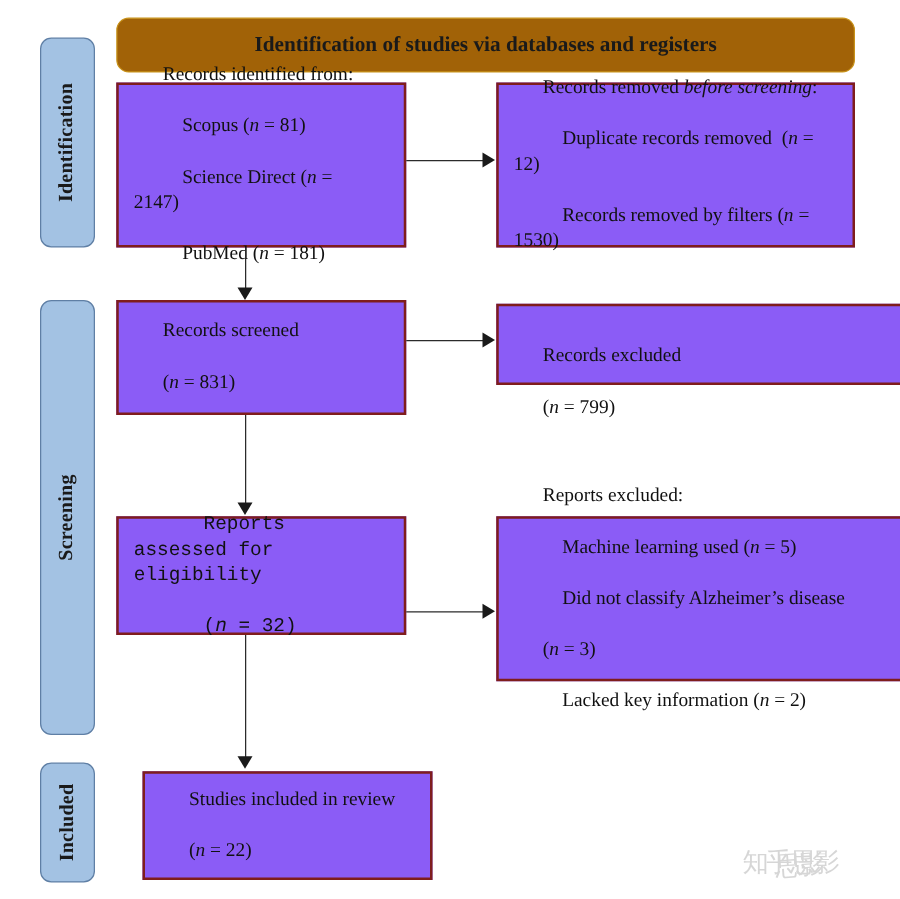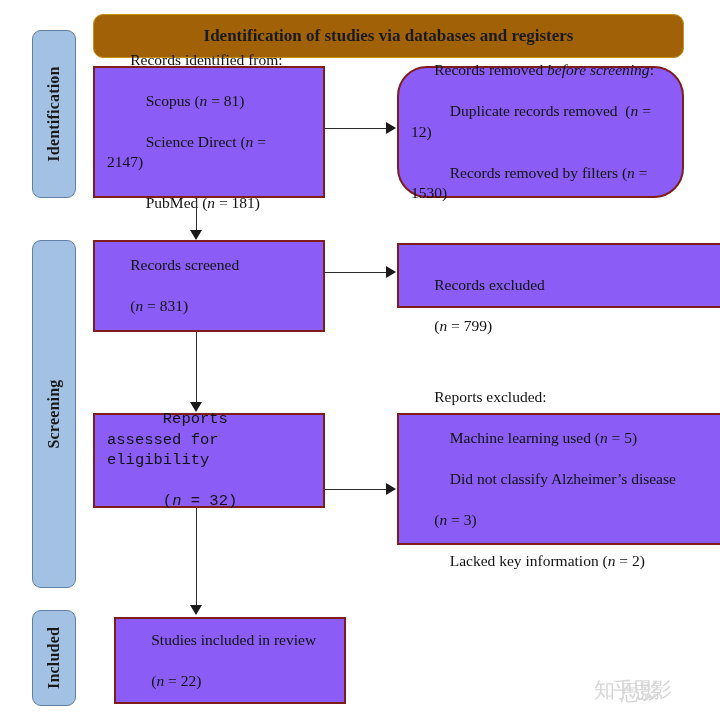--- a/index.html
+++ b/index.html
@@ -142,21 +142,21 @@
 
   <div class="box" style="left:93px; top:66px; width:232px; height:132px;">
     <div class="box-text">
       <span>Records identified from:</span><br>
       <span>    Scopus (</span><span class="ital">n</span><span> = 81)</span><br>
       <span>    Science Direct (</span><span class="ital">n</span><span> = 2147)</span><br>
       <span>    PubMed (</span><span class="ital">n</span><span> = 181)</span>
     </div>
   </div>
 
-  <div class="box" style="left:397px; top:66px; width:287px; height:132px;border-radius:30px;">
+  <div class="box" style="left:397px; top:66px; width:287px; height:132px;">
     <div class="box-text">
       <span>Records removed </span><span class="ital">before screening</span><span>:</span><br>
       <span>    Duplicate records removed  (</span><span class="ital">n</span><span> = 12)</span><br>
       <span>    Records removed by filters (</span><span class="ital">n</span><span> = 1530)</span>
     </div>
   </div>
 
   <div class="h-line" style="left:325px; top:128px; width:62px;"></div>
   <div class="arrow-right" style="left:386px; top:122px;"></div>
 

